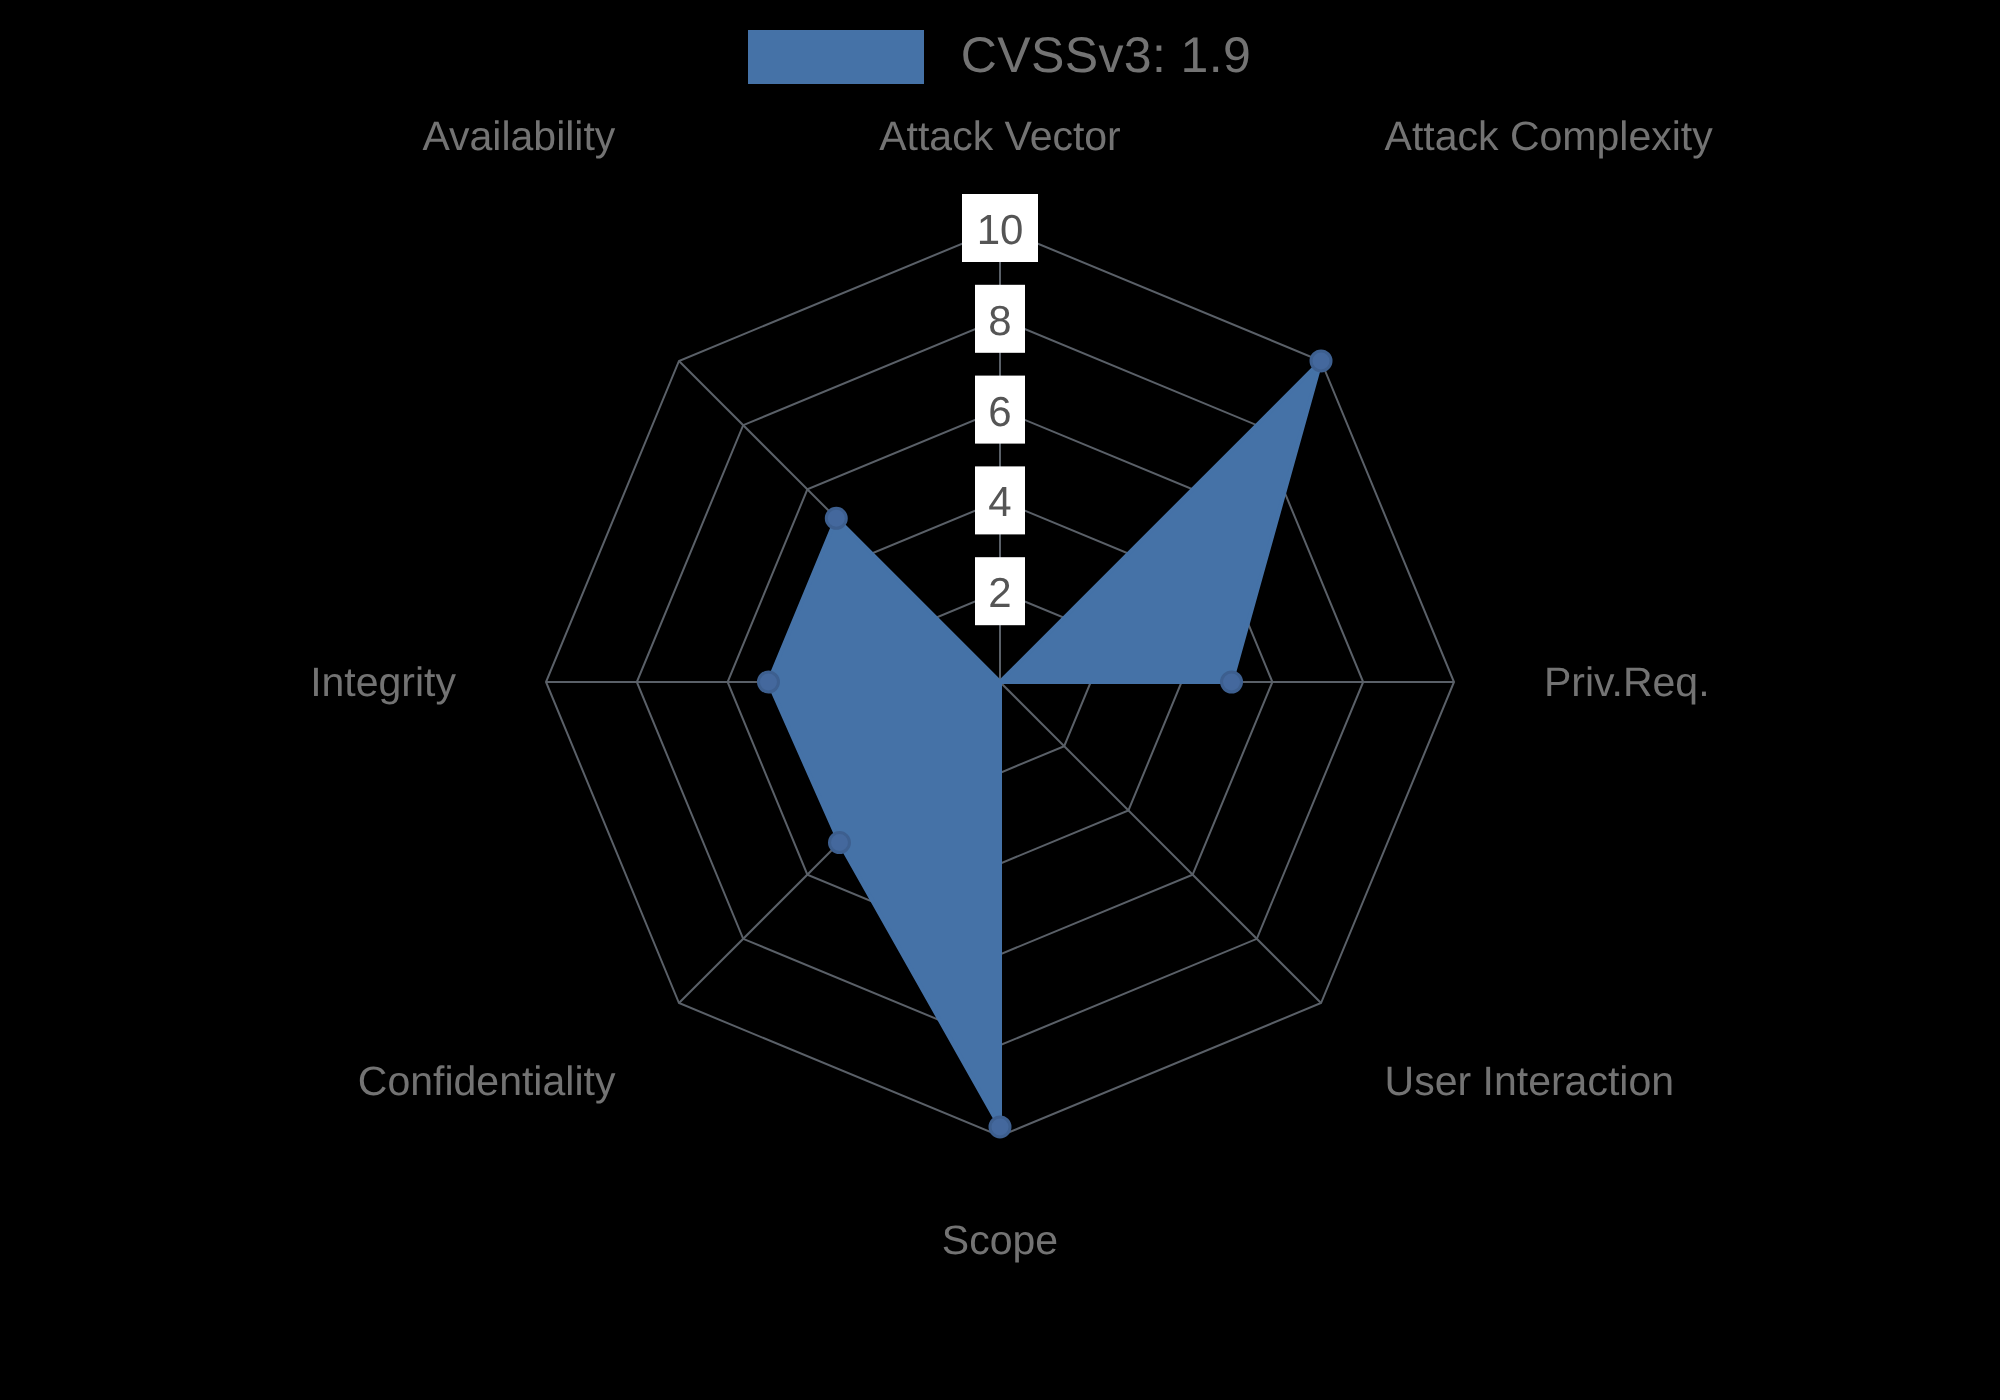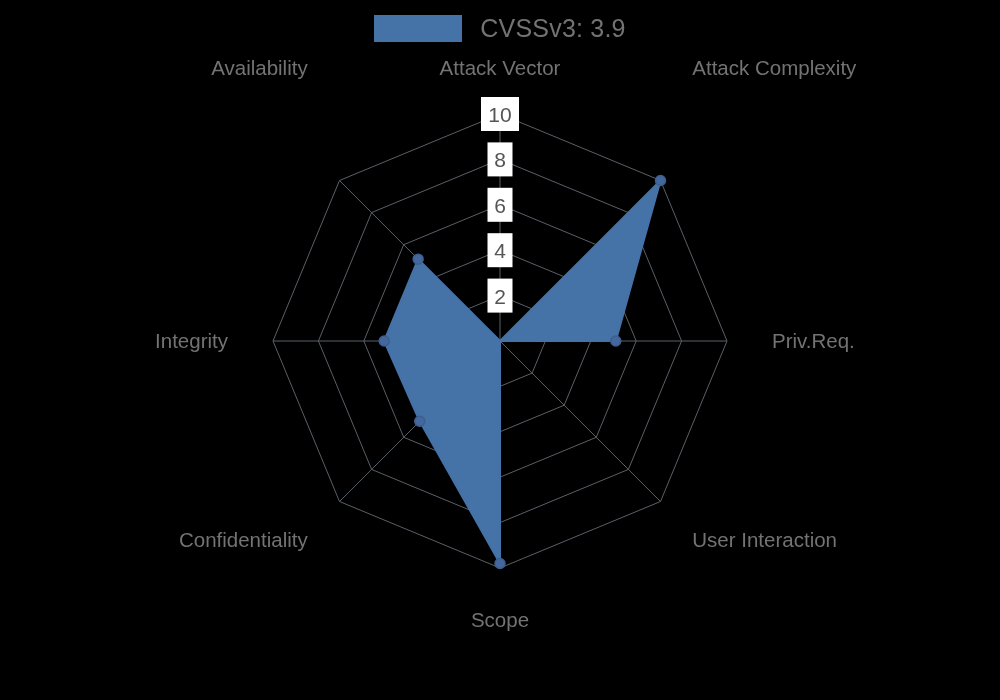--- a/index.html
+++ b/index.html
@@ -87,21 +87,21 @@
     stroke-width: 1.5;
   }
 </style>
 </head>
 <body>
 
 <div id="chart-root">
 
   <div class="legend">
     <span class="legend-swatch"></span>
-    <span class="legend-label">CVSSv3: 3.9</span>
+    <span class="legend-label">CVSSv3: 1.9</span>
   </div>
 
   <svg class="radar" viewBox="0 0 1000 700">
     <g id="grid-group">
         <polygon points="500.00,295.60 532.10,308.90 545.40,341.00 532.10,373.10 500.00,386.40 467.90,373.10 454.60,341.00 467.90,308.90" class="grid-line"></polygon>
         <polygon points="500.00,250.20 564.21,276.79 590.80,341.00 564.21,405.21 500.00,431.80 435.79,405.21 409.20,341.00 435.79,276.79" class="grid-line"></polygon>
         <polygon points="500.00,204.80 596.31,244.69 636.20,341.00 596.31,437.31 500.00,477.20 403.69,437.31 363.80,341.00 403.69,244.69" class="grid-line"></polygon>
         <polygon points="500.00,159.40 628.41,212.59 681.60,341.00 628.41,469.41 500.00,522.60 371.59,469.41 318.40,341.00 371.59,212.59" class="grid-line"></polygon>
         <polygon points="500.00,114.00 660.51,180.49 727.00,341.00 660.51,501.51 500.00,568.00 339.49,501.51 273.00,341.00 339.49,180.49" class="grid-line"></polygon>
       </g>

